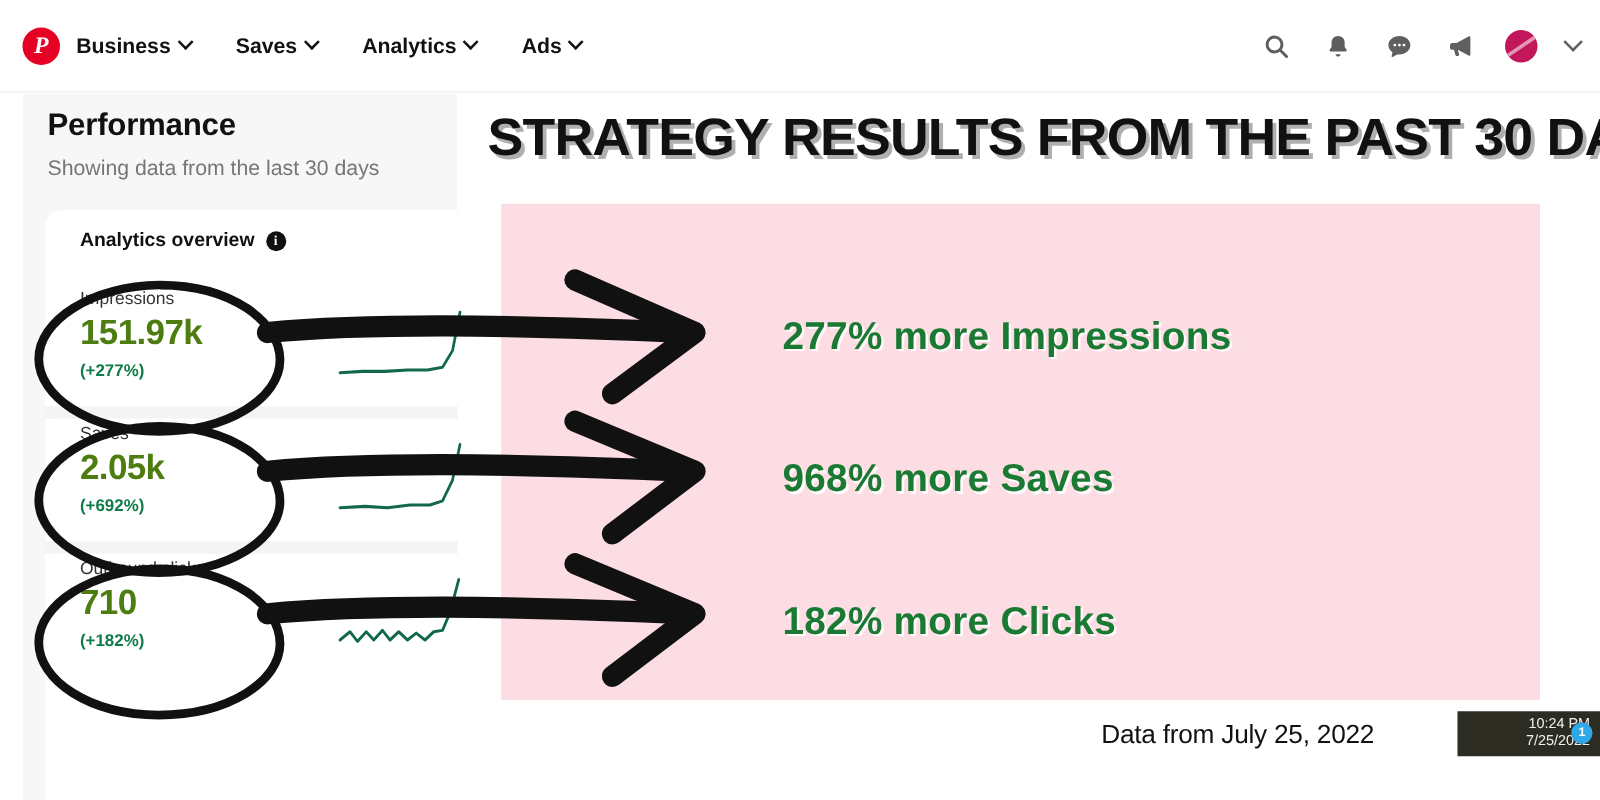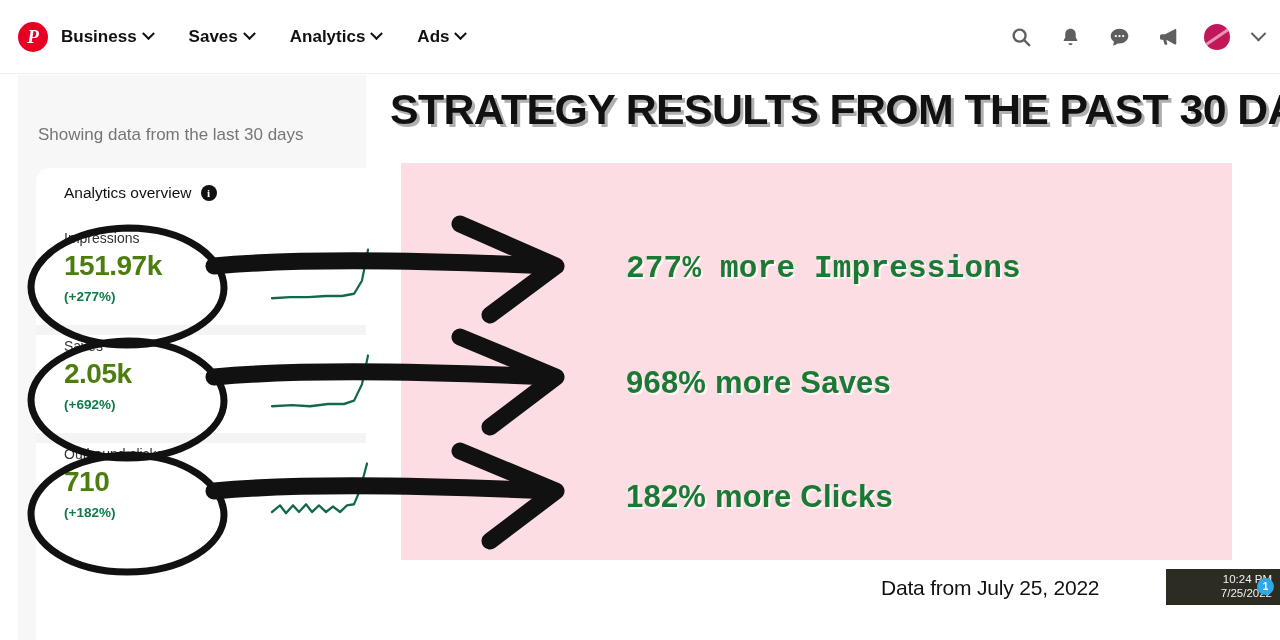--- a/index.html
+++ b/index.html
@@ -141,21 +141,21 @@
   }
   .card-head {
     position: absolute;
     left: 28px; top: 16px;
     display: flex;
     align-items: center;
     gap: 9px;
   }
   .card-head-txt {
     font-size: 15.5px;
-    font-weight: normal;
+    font-weight: bold;
     color: #111111;
   }
   .info-ico {
     width: 16px; height: 16px;
     border-radius: 50%;
     background: #111111;
     color: #ffffff;
     font-size: 11px;
     font-weight: bold;
     font-family: "Liberation Serif", serif;
@@ -238,21 +238,21 @@
     position: absolute;
     left: 626px;
     font-family: "Liberation Sans Narrow", "Liberation Sans", sans-serif;
     font-size: 31px;
     font-weight: bold;
     color: #1a7a33;
     letter-spacing: .2px;
     white-space: nowrap;
     text-shadow: 2px 2px 0 rgba(255,255,255,.85);
   }
-  .callout.c0 { top: 251px; font-family: Liberation Mono, monospace; }
+  .callout.c0 { top: 251px; }
   .callout.c1 { top: 365px; }
   .callout.c2 { top: 479px; }
 
   
   .annot {
     position: absolute;
     left: 0; top: 0;
     width: 1280px; height: 640px;
     pointer-events: none;
   }
@@ -350,20 +350,21 @@
         <svg width="23" height="22" viewBox="0 0 24 24" fill="currentColor">
           <path d="M20.5 4.4c0-.9-.9-1.3-1.6-.9L8.4 9.1H4.9C3.6 9.1 2.7 10 2.7 11.2v1.8c0 1.2.9 2.1 2.2 2.1h1.3l1.2 4.3c.2.7.8 1.1 1.5 1.1h.6c.8 0 1.3-.7 1.1-1.5l-1-3.9 9.3 5c.7.4 1.6 0 1.6-.9z"></path>
         </svg>
       </div>
       <div class="avatar-ico"></div>
       <div class="chev-small"></div>
     </div>
   </div>
 
   <div class="pin-page">
+    <div class="perf-title">Performance</div>
     <div class="perf-sub">Showing data from the last 30 days</div>
 
     <div class="pin-card">
       <div class="card-head">
         <span class="card-head-txt">Analytics overview</span>
         <span class="info-ico">i</span>
       </div>
 
       <div class="metric-gap g0"></div>
       <div class="metric-gap g1"></div>

